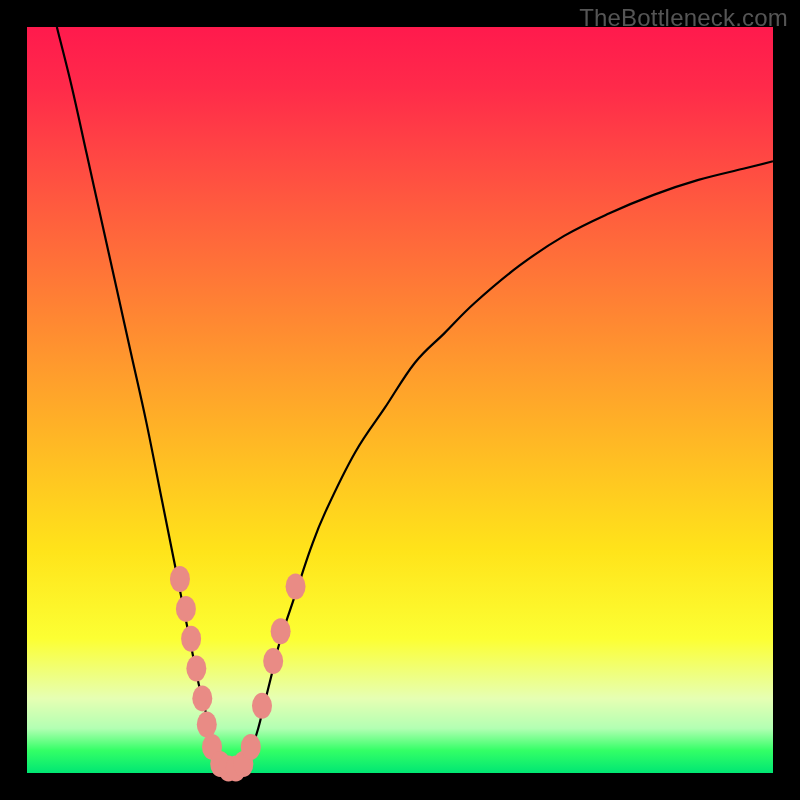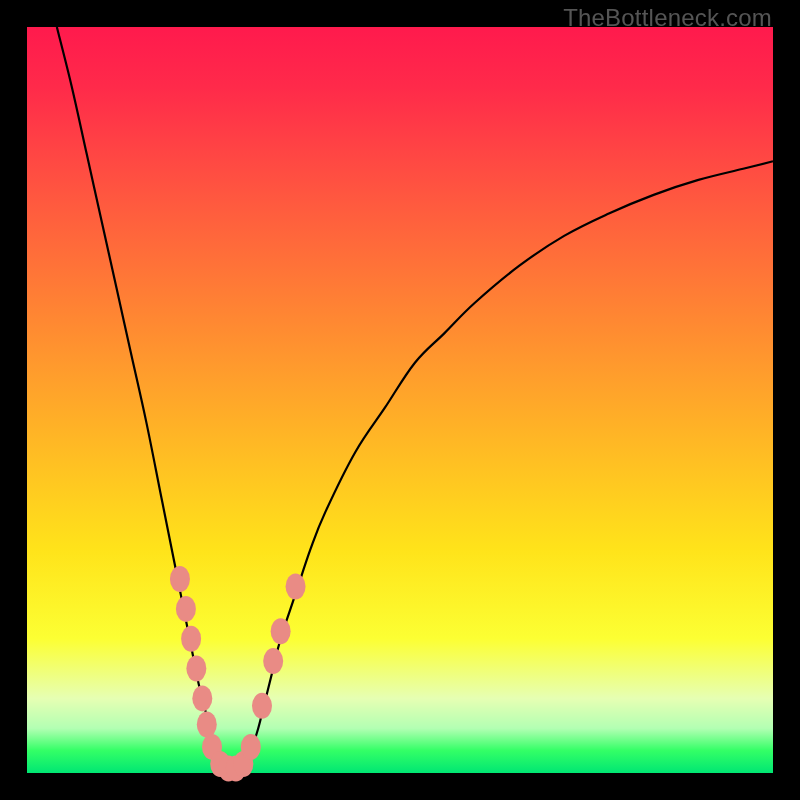--- a/index.html
+++ b/index.html
@@ -27,21 +27,21 @@
       #fcff33 82%,
       #e6ffb3 90%,
       #b3ffb3 94%,
       #33ff66 97%,
       #00e673 100%
     );
   }
   .watermark {
     position: absolute;
     top: 4px;
-    right: 28px;
+    right: 12px;
     color: #555;
     font-size: 24px;
     font-weight: 500;
     letter-spacing: 0.2px;
     z-index: 10;
   }
   svg.plot {
     position: absolute;
     left: 0;
     top: 0;

